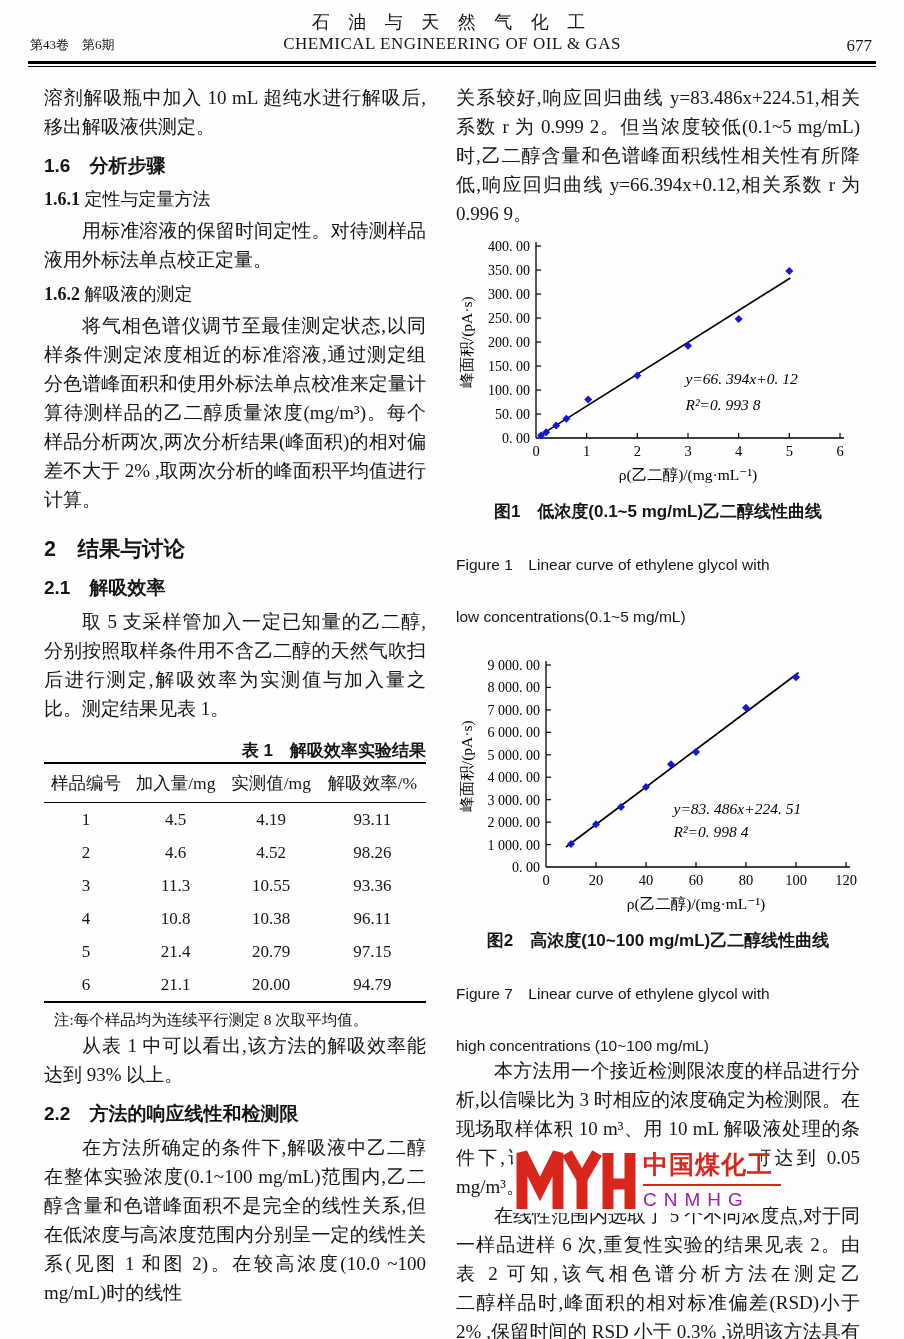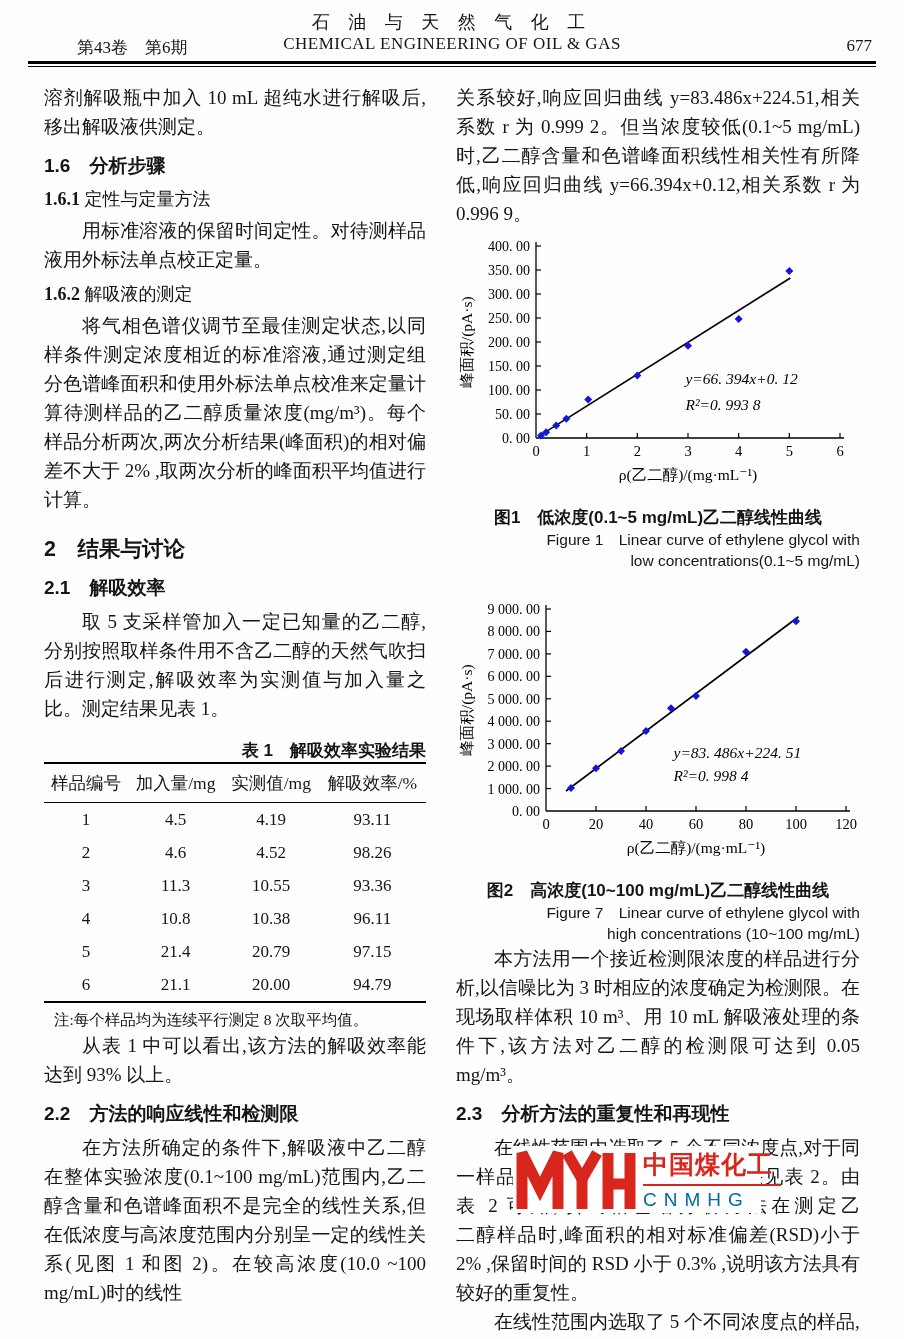--- a/index.html
+++ b/index.html
@@ -2,56 +2,56 @@
 <html><head>
 <meta charset="utf-8">
 <style>
   html,body{margin:0;padding:0;background:#9a9a9a;}
   .page{width:904px;height:1339px;background:#fefefe;position:relative;overflow:hidden;
         font-family:"Liberation Serif","DejaVu Serif",serif;color:#151515;margin:0 auto;}
   
   .hdr{position:relative;padding-top:10px;}
   .jcn{text-align:center;font-size:18px;letter-spacing:7px;}
   .jen{text-align:center;font-size:17px;letter-spacing:.5px;margin-top:0;}
-  .vol{position:absolute;left:30px;top:36px;font-size:17px;margin-left:47px;}
+  .vol{position:absolute;left:30px;top:36px;font-size:13px;}
   .pgno{position:absolute;right:32px;top:36px;font-size:17px;}
   .rule-thick{margin:7px 28px 0;border-top:3px solid #000;}
   .rule-thin{margin:2px 28px 0;border-top:1px solid #000;}
   
   .cols{display:flex;gap:30px;padding:16px 44px 0;}
   .col{width:410px;}
   p.body{font-size:19px;line-height:29px;text-align:justify;margin:0;text-indent:2em;}
   .h-sub{font-family:"Liberation Sans",sans-serif;font-weight:bold;font-size:19px;margin:12px 0 6px;}
   .h-subsub{font-size:18px;margin:8px 0 5px;}
   .h-subsub .num{font-weight:bold;}
   .h-sec{font-family:"Liberation Sans",sans-serif;font-weight:bold;font-size:21.5px;margin:20px 0 12px;}
   
   .tblcapcn{font-family:"Liberation Sans",sans-serif;font-weight:bold;text-align:right;font-size:17px;margin-top:16px;}
   .tblcapen{font-family:"Liberation Sans",sans-serif;text-align:center;font-size:16px;margin:3px 0 2px;}
   table.t1{width:100%;border-collapse:collapse;font-size:17px;border-top:2.5px solid #000;border-bottom:2.5px solid #000;}
   table.t1 th{font-weight:normal;font-size:17.5px;padding:7px 0;border-bottom:1.5px solid #000;}
   table.t1 td{text-align:center;padding:6.5px 0;}
   .note{font-size:15.5px;margin:7px 0 0 10px;}
   
   .figwrap{text-align:center;margin-top:6px;}
-  .figcapcn{font-family:"Liberation Sans",sans-serif;font-weight:bold;text-align:center;font-size:17px;margin-top:16px;}
-  .figcapen{font-family:"Liberation Sans",sans-serif;text-align:right;font-size:15.5px;line-height:21px;}
+  .figcapcn{font-family:"Liberation Sans",sans-serif;font-weight:bold;text-align:center;font-size:17px;margin-top:10px;}
+  .figcapen{font-family:"Liberation Sans",sans-serif;text-align:left;font-size:15.5px;line-height:21px;margin-top:31px;}
   .fig2gap{margin-top:26px;}
   .pafter{margin-top:22px;}
   
   .jl{font-size:19px;line-height:29px;text-align:justify;text-align-last:justify;}
   .jl1{text-indent:2em;}
   .jl-last{text-align:left;text-align-last:left;}
   
   .wm{position:absolute;left:513px;top:1146px;width:248px;height:67px;background:#fff;}
   .wm-letters{position:absolute;left:2px;top:1px;}
   .wm-text{position:absolute;left:130px;top:2px;width:118px;}
   .wm-cn{font-family:"Liberation Sans",sans-serif;font-weight:bold;font-size:25px;color:#d9261c;letter-spacing:1px;white-space:nowrap;}
   .wm-ul{border-bottom:2.5px solid #d9261c;width:138px;margin-top:3px;}
-  .wm-en{font-family:"Liberation Sans",sans-serif;font-size:19px;color:#0369a1;letter-spacing:7px;margin-top:3px;white-space:nowrap;}
+  .wm-en{font-family:"Liberation Sans",sans-serif;font-size:19px;color:#a21caf;letter-spacing:7px;margin-top:3px;white-space:nowrap;}
 </style>
 </head>
 <body>
 
 <div class="page">
 
   <div class="hdr">
     <div class="jcn">石 油 与 天 然 气 化 工</div>
     <div class="jen">CHEMICAL ENGINEERING OF OIL &amp; GAS</div>
     <div class="vol">第43卷　第6期</div>
@@ -248,21 +248,20 @@
             <text x="240" y="256" text-anchor="middle" font-size="15.5" font-family="&quot;Liberation Serif&quot;,&quot;DejaVu Serif&quot;,serif">ρ(乙二醇)/(mg·mL⁻¹)</text>
             <text x="16" y="113" text-anchor="middle" font-size="15.5" font-family="&quot;Liberation Serif&quot;,&quot;DejaVu Serif&quot;,serif" transform="rotate(-90 16 113)">峰面积/(pA·s)</text>
           </svg>
         <div class="figcapcn">图2　高浓度(10~100 mg/mL)乙二醇线性曲线</div>
         <div class="figcapen">Figure 7　Linear curve of ethylene glycol with</div>
         <div class="figcapen">high concentrations (10~100 mg/mL)</div>
       </div>
 
       <p class="body pafter">本方法用一个接近检测限浓度的样品进行分析,以信噪比为 3 时相应的浓度确定为检测限。在现场取样体积 10 m³、用 10 mL 解吸液处理的条件下,该方法对乙二醇的检测限可达到 0.05 mg/m³。</p>
 
-      <div class="h-sub">2.3　分析方法的重复性和再现性</div>
 
       <div>
         <div class="jl jl1">在线性范围内选取了 5 个不同浓度点,对于同</div>
         <div class="jl">一样品进样 6 次,重复性实验的结果见表 2。由</div>
         <div class="jl">表 2 可知,该气相色谱分析方法在测定乙</div>
         <div class="jl">二醇样品时,峰面积的相对标准偏差(RSD)小于</div>
         <div class="jl">2% ,保留时间的 RSD 小于 0.3% ,说明该方法具有</div>
         <div class="jl jl-last">较好的重复性。</div>
       </div>
 

